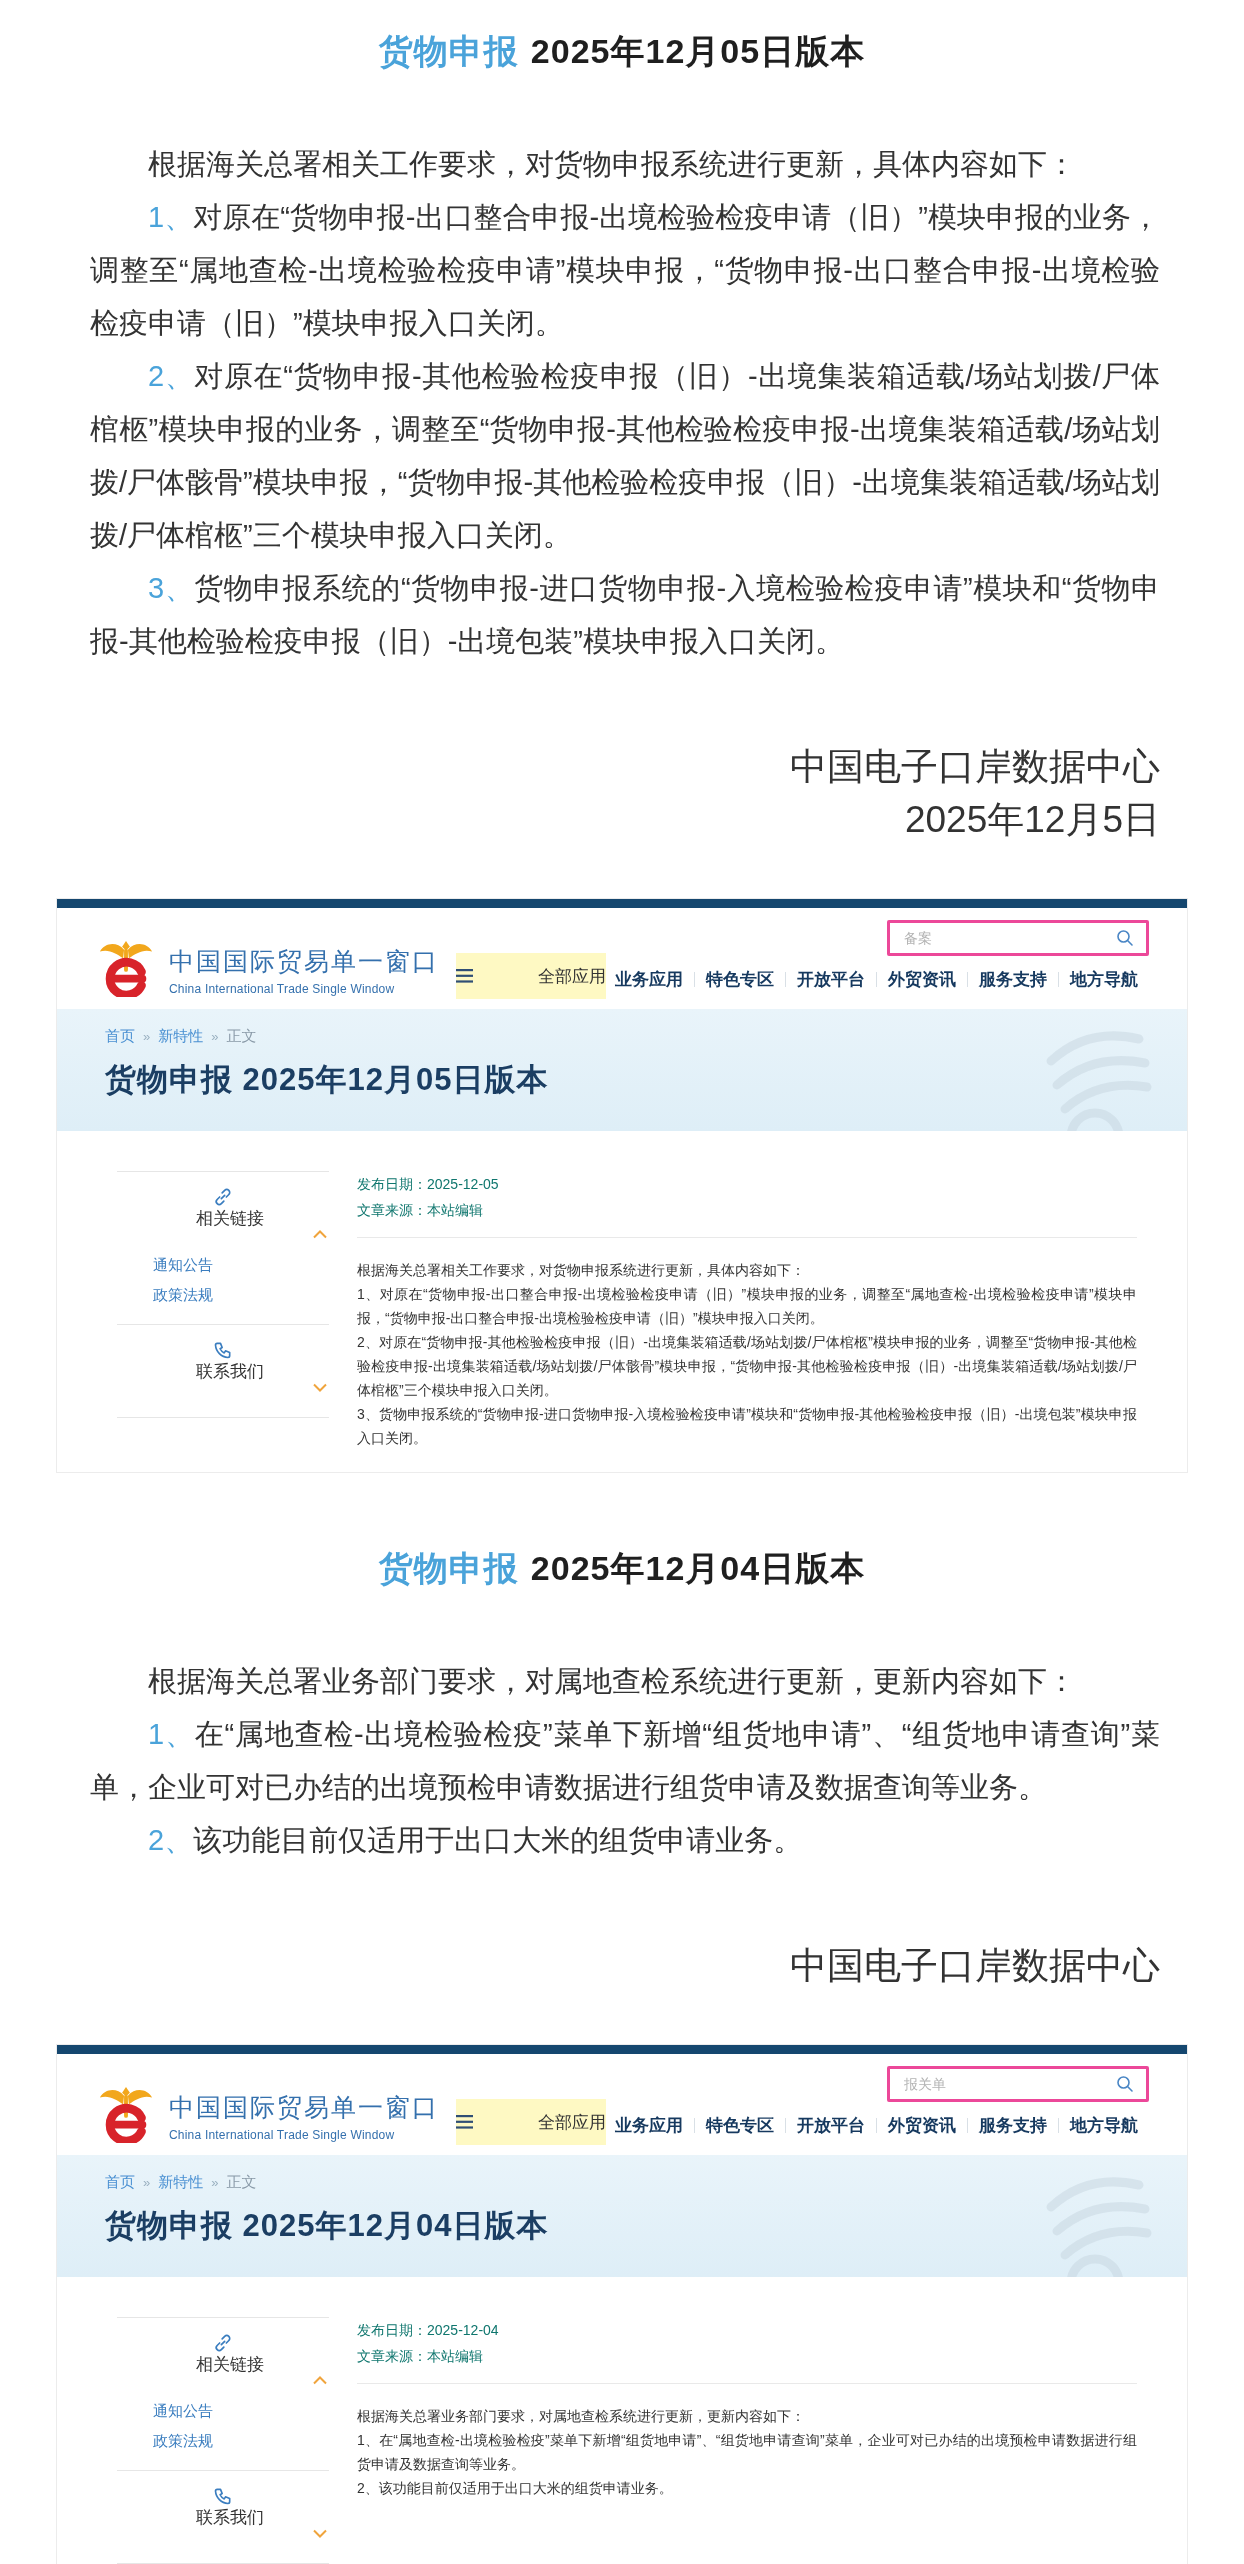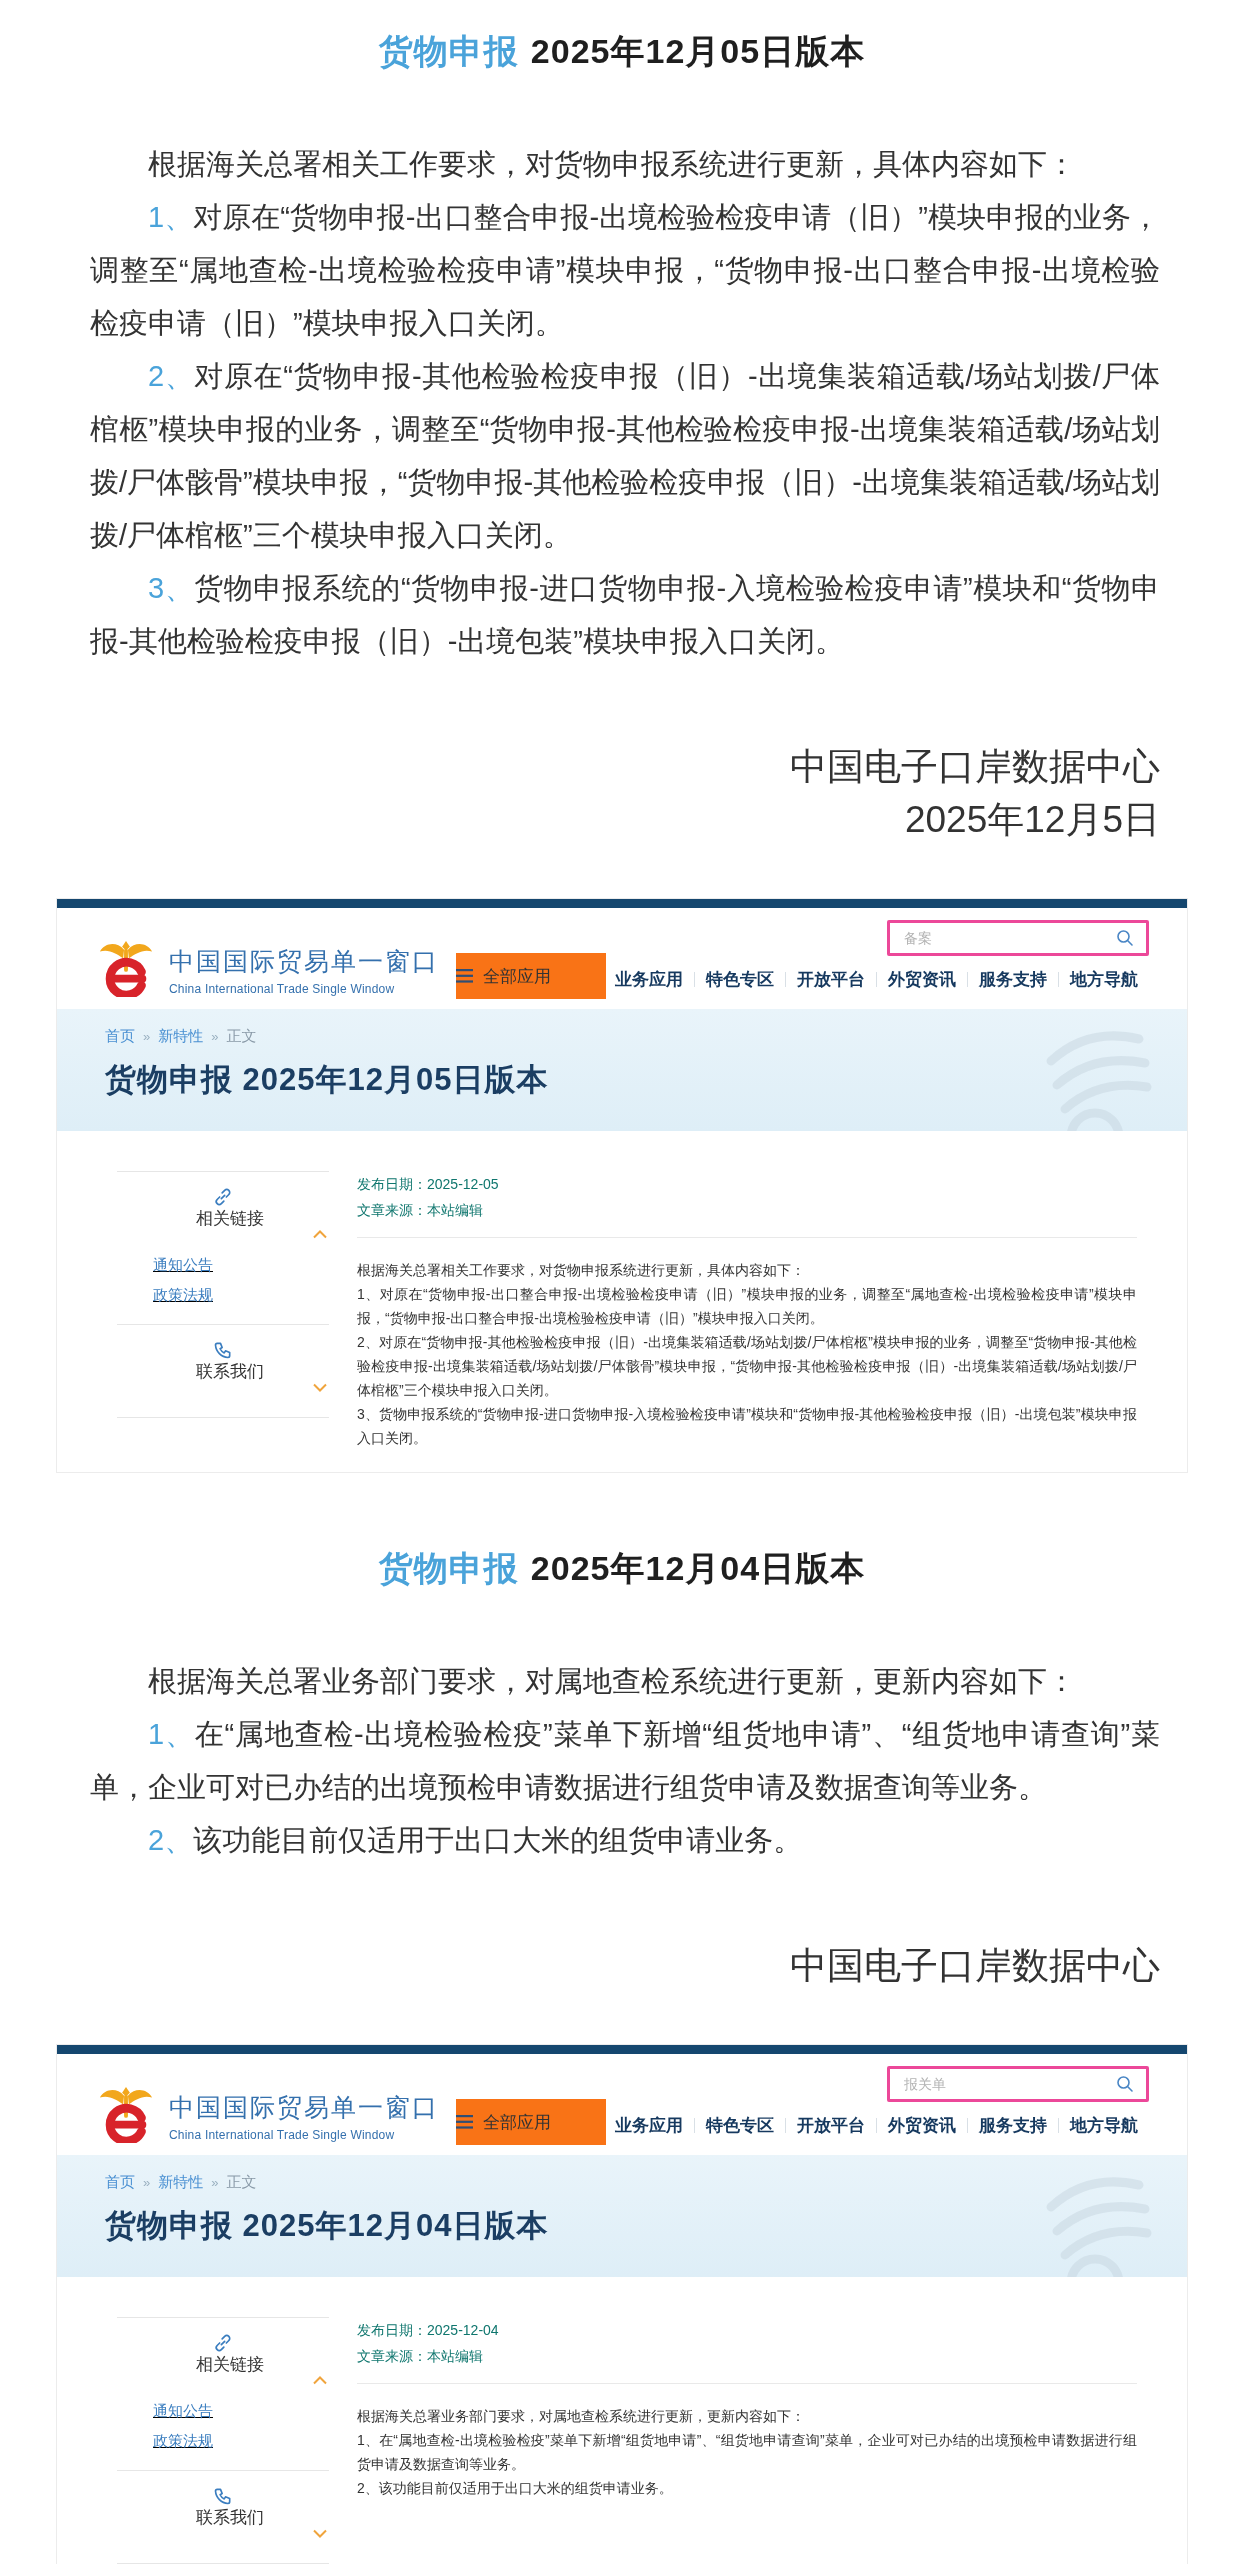--- a/index.html
+++ b/index.html
@@ -39,22 +39,22 @@
   }
   .shot-bar { height: 9px; background: #15476f; }
 
   .shot-header { position: relative; height: 101px; background: #fff; }
   .logo-row { position: absolute; left: 38px; bottom: 8px; display: flex; align-items: center; }
   .brand { margin-left: 12px; }
   .brand-cn { font-size: 25px; color: #3470ad; letter-spacing: 2px; font-weight: 500; }
   .brand-en { font-size: 12px; color: #3470ad; margin-top: 4px; letter-spacing: .2px; }
   .all-apps {
     position: absolute; left: 399px; bottom: 10px; width: 150px; height: 46px;
-    background: #f97316; display: flex; align-items: center; justify-content: flex-start;
-    font-size: 17px; color: #333; cursor: pointer;
+    background: #fef9c3; display: flex; align-items: center; justify-content: space-between;
+    font-size: 17px; color: #333; cursor: pointer; gap: 8px;
   }
   .all-apps svg { margin-right: 10px; }
   .shot-nav { position: absolute; right: 38px; bottom: 18px; display: flex; align-items: center; }
   .shot-nav .nav-item {
     font-size: 17px; font-weight: 700; color: #16395f; text-decoration: none;
     padding: 0 11px; white-space: nowrap; cursor: pointer;
   }
   .nav-sep { width: 1px; height: 15px; background: #d9e0e6; }
   .search {
     position: absolute; top: 12px; right: 38px; width: 262px; height: 36px;
@@ -81,21 +81,21 @@
     color: #1b3e63; letter-spacing: 1px;
   }
   .watermark { position: absolute; right: 26px; top: 14px; opacity: .5; }
 
   .shot-content { display: flex; padding: 40px 0 22px 60px; background: #fff; }
   .side { width: 212px; flex: none; }
   .side-sec { border-top: 1px solid #e6e6e6; }
   .side-head { display: flex; align-items: center; padding: 15px 2px 9px 2px; cursor: pointer; flex-direction: column; }
   .side-head .lbl { font-size: 17px; color: #333; margin-left: 14px; }
   .side-head .chev { margin-left: auto; display: flex; }
-  .side-links { padding: 2px 0 14px 36px; text-decoration: underline; }
+  .side-links { padding: 2px 0 14px 36px; }
   .side-links .s-link {
     display: block; font-size: 15px; color: #3a7dbf; line-height: 30px;
     text-decoration: none; cursor: pointer;
   }
   .side-pad { padding-bottom: 16px; }
 
   .main { flex: 1; margin-left: 28px; padding-right: 50px; }
   .meta { font-size: 14px; color: #0f766e; line-height: 26px; }
   .meta-divider { border-bottom: 1px solid #e9e9e9; margin: 14px 0 20px; }
   .shot-body p { margin: 0; font-size: 14px; line-height: 24px; color: #333; text-align: justify; }

